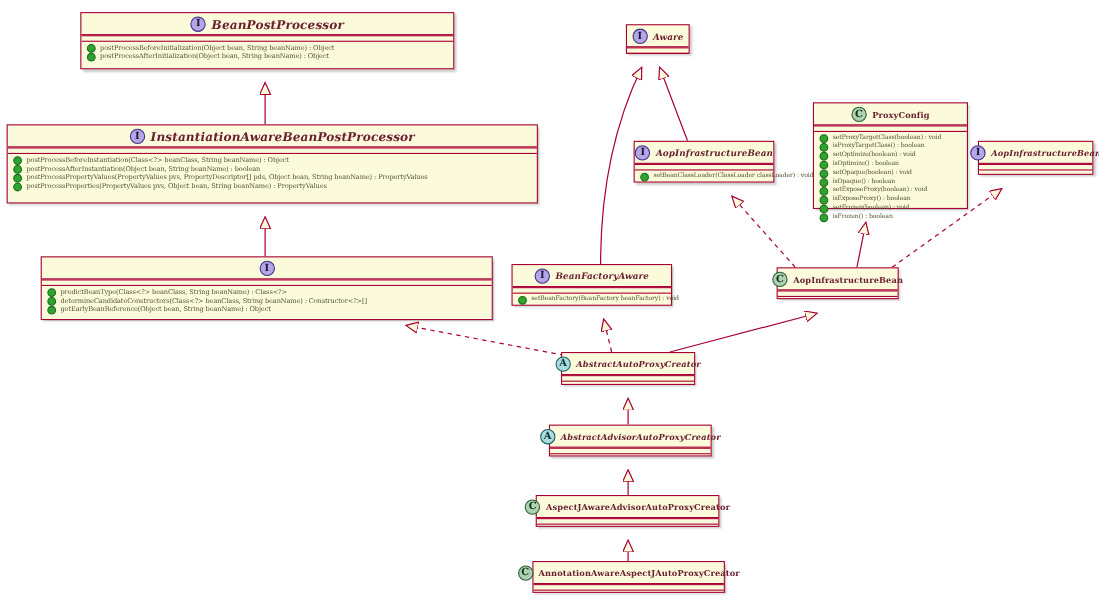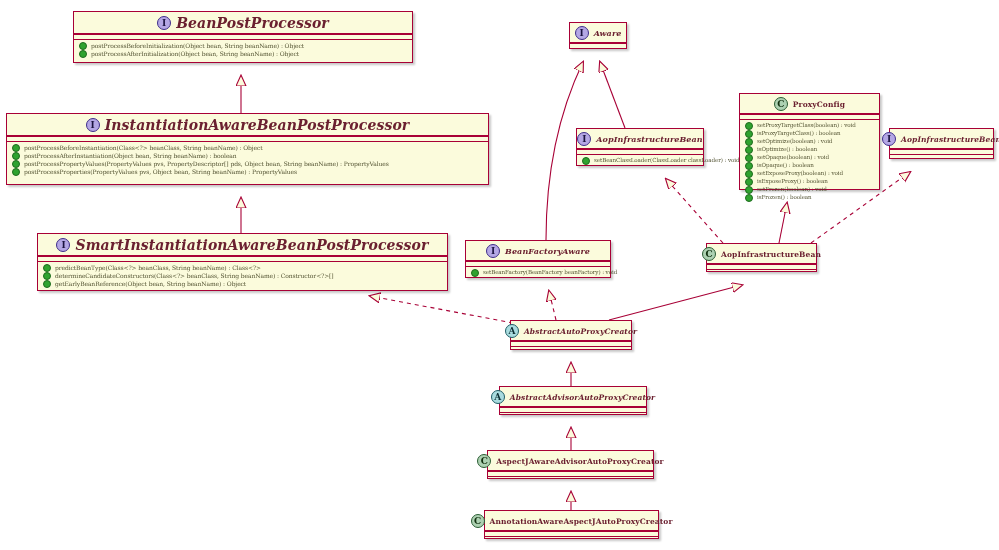--- a/index.html
+++ b/index.html
@@ -70,21 +70,21 @@
     font-size:9px;font-weight:bold;
     font-family:"DejaVu Serif", serif;
     flex:0 0 auto;
     box-sizing:border-box;
   }
   .stereo.I{background:#B4A7E5;border:1.5px solid #3f2e8a;color:#1b1340;}
   .stereo.C{background:#ADD1B2;border:1.5px solid #2b5d34;color:#10300f;}
   .stereo.A{background:#A9DCDF;border:1.5px solid #1f5e66;color:#0b2f33;}
 
   
-  .t-xl .title{font-size:14px;}
+  .t-xl .title{font-size:11px;}
   .t-md .title{font-size:8px;}
   .t-sm .title{font-size:7.5px;}
   .m-md .mtxt{font-size:6px;}
   .m-sm .mtxt{font-size:5.6px;}
 </style>
 </head>
 <body>
 
 <div id="canvas">
 
@@ -187,21 +187,20 @@
           </div>
           <div class="member">
             <span class="dot"></span>
             <span class="mtxt">postProcessProperties(PropertyValues pvs, Object bean, String beanName) : PropertyValues</span>
           </div>
         </div>
       </div>
       <div class="node t-xl m-md" style="left: 37px; top: 233px; width: 411px; height: 58px;">
         <div class="hdr">
           <div class="stereo I">I</div>
-          <div class="title">SmartInstantiationAwareBeanPostProcessor</div>
         </div>
         <div class="sect empty"></div>
         <div class="sect">
           <div class="member">
             <span class="dot"></span>
             <span class="mtxt">predictBeanType(Class&lt;?&gt; beanClass, String beanName) : Class&lt;?&gt;</span>
           </div>
           <div class="member">
             <span class="dot"></span>
             <span class="mtxt">determineCandidateConstructors(Class&lt;?&gt; beanClass, String beanName) : Constructor&lt;?&gt;[]</span>

